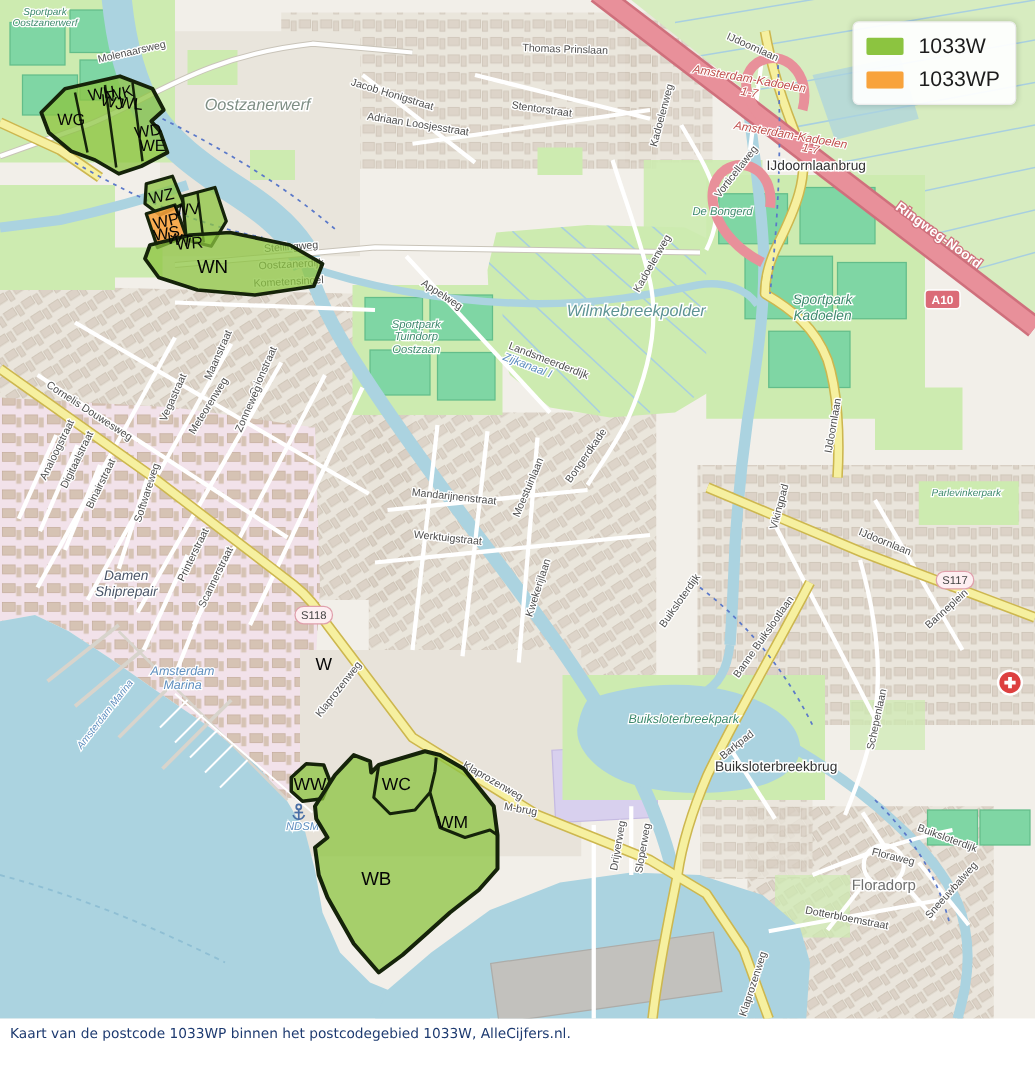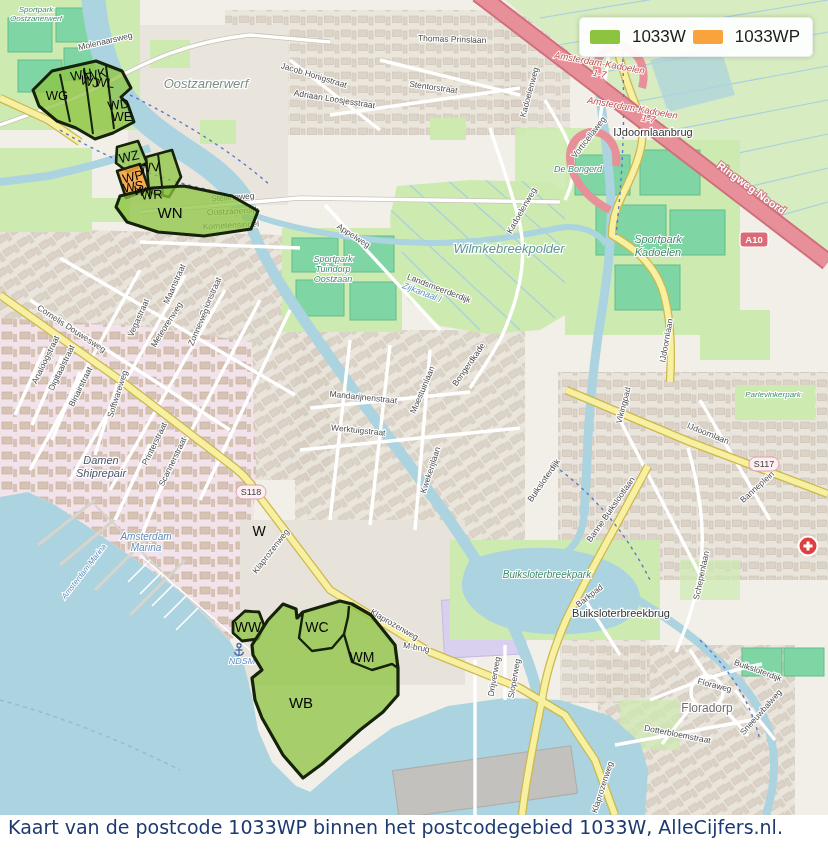--- a/index.html
+++ b/index.html
@@ -22,26 +22,26 @@
   .area-red{font-size:9.5px;font-style:italic;fill:#c0504d;paint-order:stroke;stroke:#fff;
       stroke-width:1.8px;text-anchor:middle;}
   .hwy{font-size:11px;font-weight:bold;fill:#ffffff;paint-order:stroke;stroke:#cf707c;
       stroke-width:2px;text-anchor:middle;}
   .ref{font-size:9px;fill:#444;text-anchor:middle;}
   .refw{font-size:9.5px;font-weight:bold;fill:#ffffff;text-anchor:middle;}
   .reg{font-size:13px;fill:#050505;text-anchor:middle;}
   .reg-lg{font-size:15px;fill:#050505;text-anchor:middle;}
   .legend{position:absolute;top:17px;right:15px;background:rgba(255,255,255,0.93);
       border:1px solid #ececec;border-radius:5px;padding:9px 12px 9px 10px;
-      box-shadow:0 0 5px rgba(0,0,0,0.18);display:flex;flex-direction:row;gap:7px;z-index:5;}
+      box-shadow:0 0 5px rgba(0,0,0,0.18);display:flex;flex-direction:column;gap:7px;z-index:5;}
   .legend-row{display:flex;align-items:center;gap:12px;}
   .legend-row .sw{width:30px;height:14px;display:block;}
   .legend-row span{font-size:17px;color:#1c1c1c;}
   .caption{position:absolute;left:0;top:815px;width:828px;height:36px;background:#ffffff;
-      box-sizing:border-box;padding:3px 8px;color:#1d3a70;font-size:19px;line-height:18px;
+      box-sizing:border-box;padding:3px 8px;color:#1d3a70;font-size:11px;line-height:18px;
       font-family:"DejaVu Sans",sans-serif;}
 </style>
 </head>
 <body>
 
 <div class="wrap">
 <div class="map">
 <svg width="828" height="815" viewBox="0 0 828 815">
   <defs>
     <pattern id="pb" width="17" height="14" patternUnits="userSpaceOnUse">

